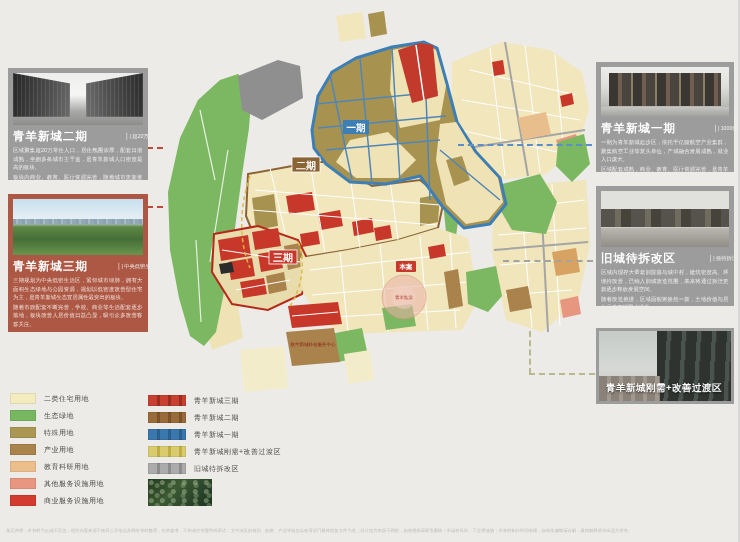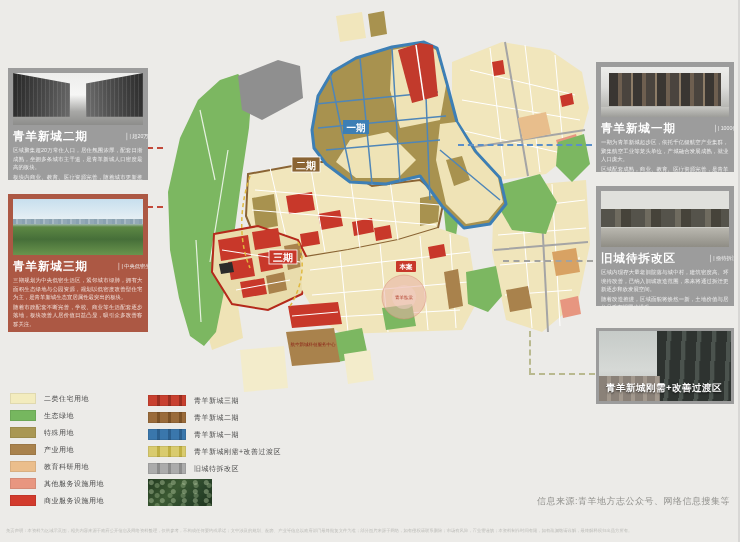--- a/index.html
+++ b/index.html
@@ -318,16 +318,15 @@
         <span class="sw" style="background: repeating-linear-gradient(90deg, rgb(217, 203, 110) 0px, rgb(217, 203, 110) 8px, rgb(192, 176, 68) 8px, rgb(192, 176, 68) 11px);"></span>
         <span class="lg-label">青羊新城刚需+改善过渡区</span>
       </div>
     <div class="lg-row">
         <span class="sw" style="background: repeating-linear-gradient(90deg, rgb(171, 171, 171) 0px, rgb(171, 171, 171) 8px, rgb(140, 140, 140) 8px, rgb(140, 140, 140) 11px);"></span>
         <span class="lg-label">旧城待拆改区</span>
       </div>
   </div>
 
   <div class="brand-logo"></div>
-  <div class="source">信息来源:青羊地方志公众号、网络信息搜集等</div>
   <div class="fineprint">免责声明：本资料为区域示意图，相关内容来源于政府公开信息及网络资料整理，仅供参考，不构成任何要约或承诺；文中涉及的规划、配套、产业等信息以政府部门最终批复文件为准；部分图片来源于网络，如有侵权请联系删除；市场有风险，置业需谨慎；本资料制作时间有限，如有疏漏敬请谅解，最终解释权归出品方所有。</div>
 
 </div>
 
 </body></html>

